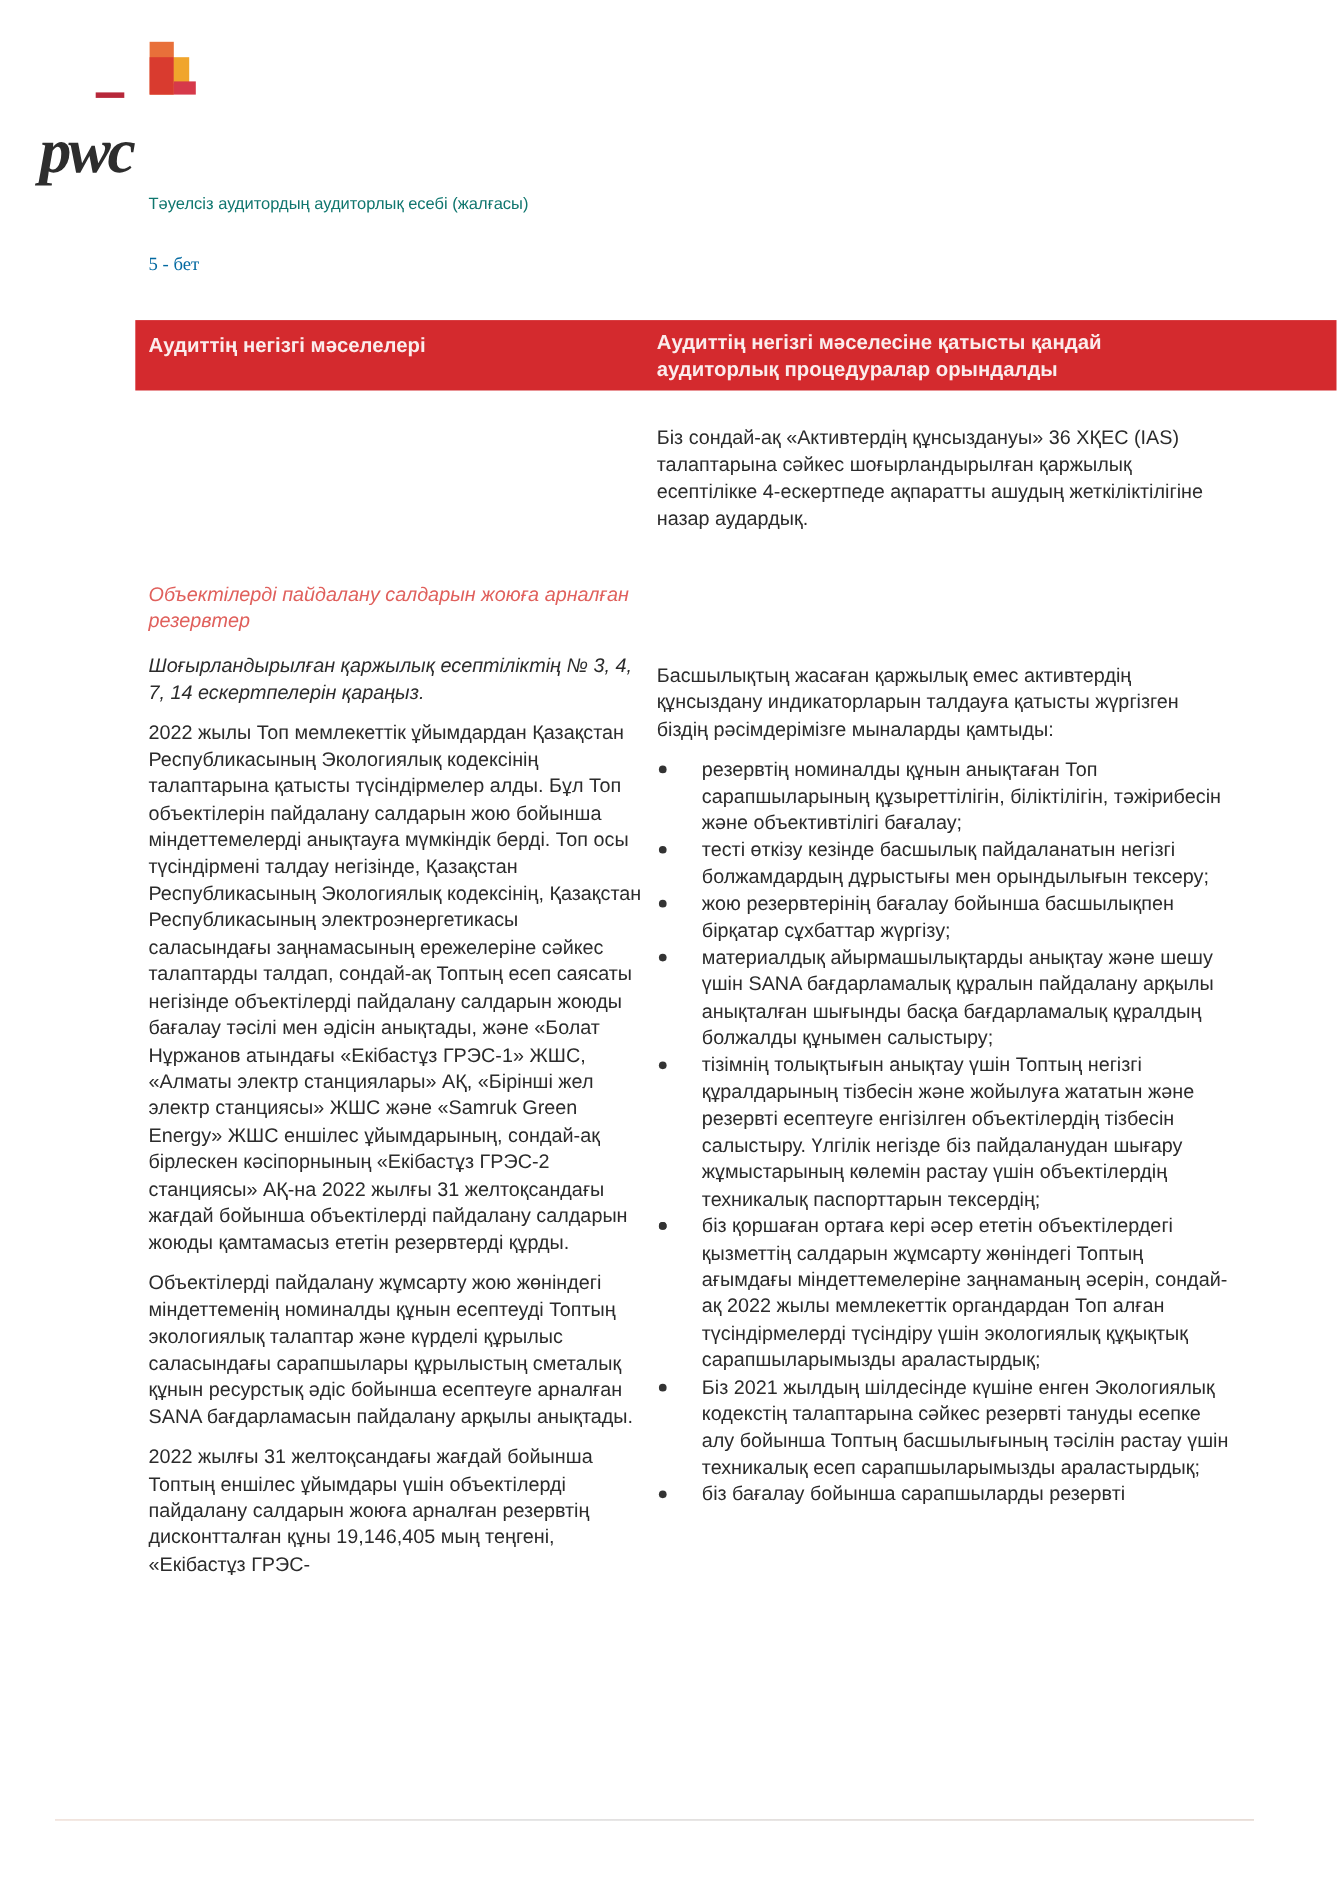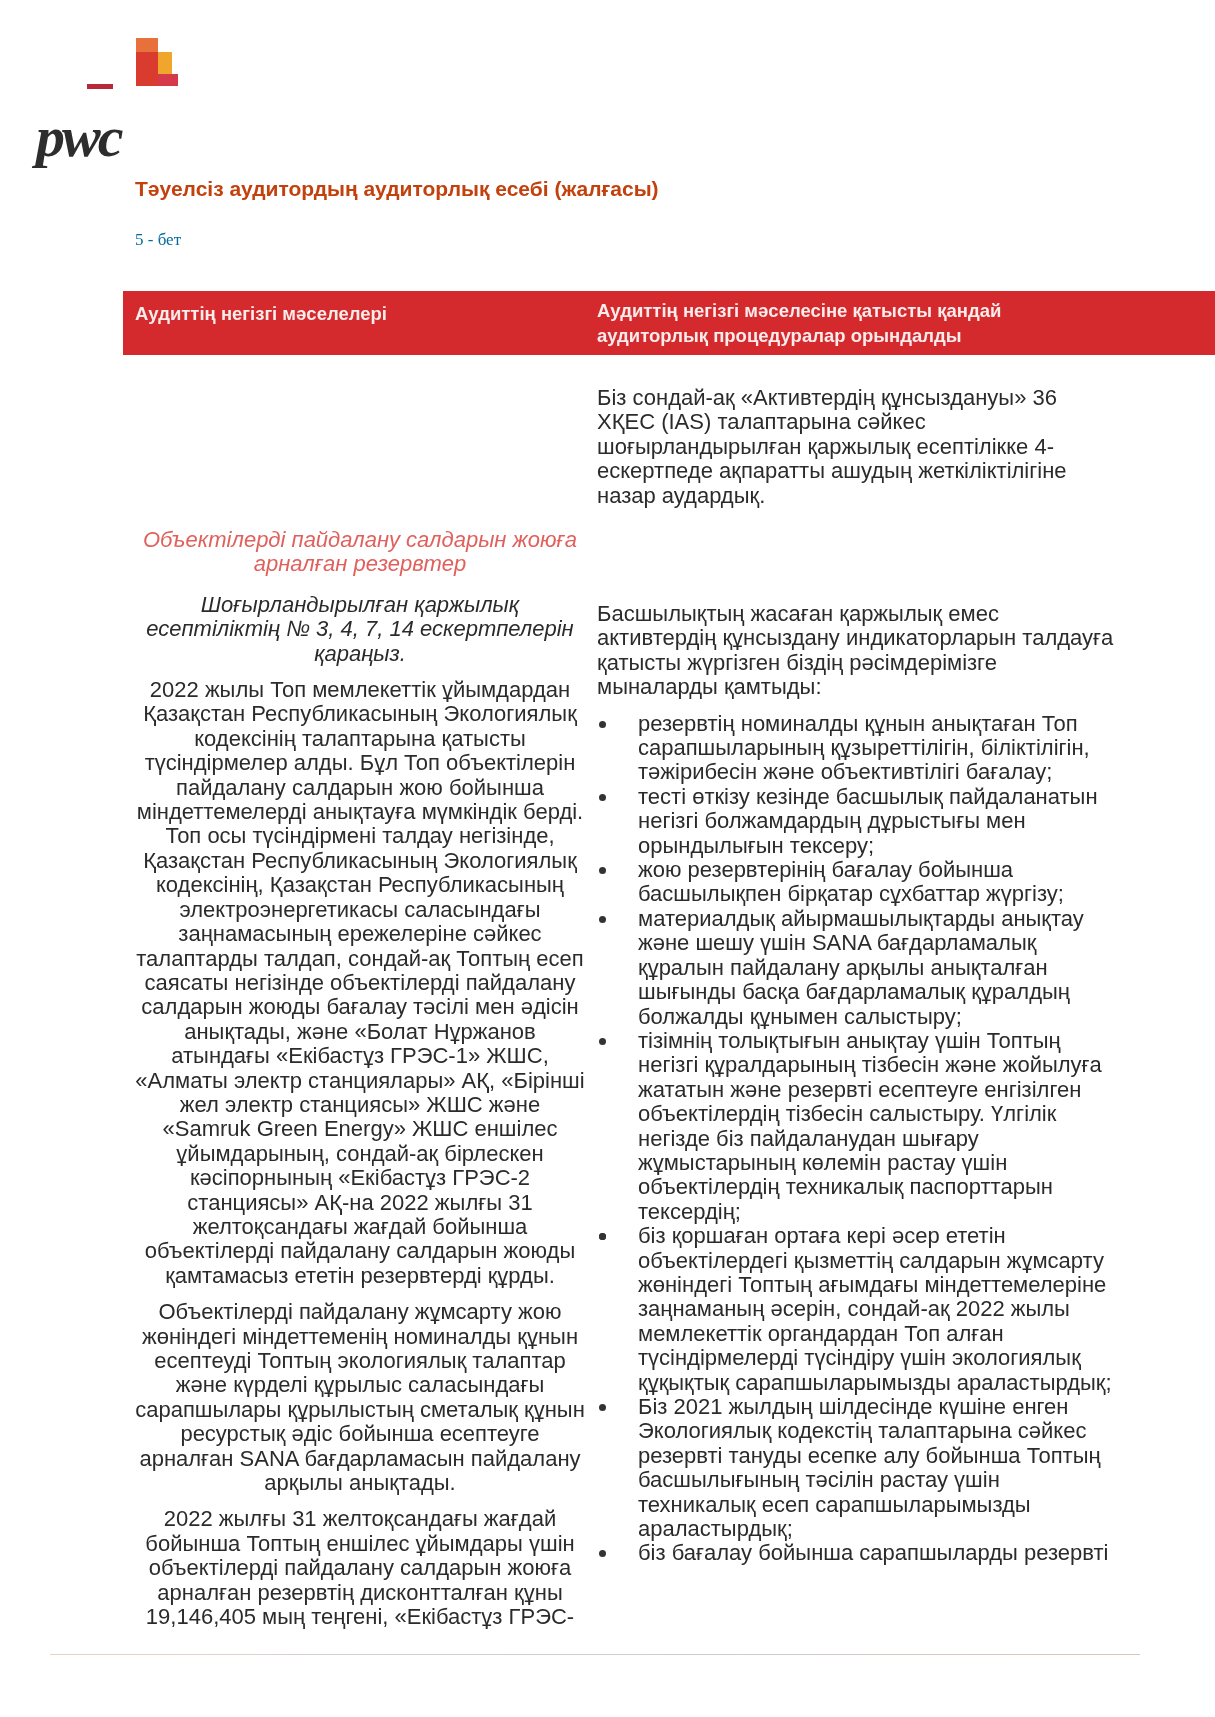--- a/index.html
+++ b/index.html
@@ -9,36 +9,36 @@
     }
     .logo { position: absolute; left: 36px; top: 38px; width: 160px; height: 125px; }
     .logo .blk { position: absolute; }
     .logo .wordmark {
       position: absolute; left: 0; top: 70px;
       font-family: "Liberation Serif", serif; font-weight: bold; font-style: italic;
       font-size: 58px; color: #2d2d2d; letter-spacing: -3px; line-height: 1;
     }
     .doc-title {
       position: absolute; left: 135px; top: 177px;
-      font-size: 21px; font-weight: bold; color: #c2410c;
+      font-size: 15px; font-weight: normal; color: #0f766e;
     }
     .page-no {
       position: absolute; left: 135px; top: 230px;
       font-family: "Liberation Serif", serif; font-size: 17px; color: #0369a1;
     }
     .band {
       position: absolute; left: 123px; top: 291px; width: 1149px; height: 64px;
       background: #d42a2e;
     }
     .band .h {
       position: absolute; color: #fbecec; font-weight: bold; font-size: 18.5px; line-height: 25px;
     }
     .band .h1 { left: 12px; top: 10px; }
     .band .h2 { left: 474px; top: 7px; width: 520px; }
-    .col { position: absolute; font-size: 22px; line-height: 24.4px; color: #2b2b2b; }
+    .col { position: absolute; font-size: 18px; line-height: 24.4px; color: #2b2b2b; }
     .left { left: 135px; width: 450px; }
     .right { left: 597px; width: 520px; }
     p { margin: 0; }
     .red-italic { color: #e0605c; font-style: italic; }
     .italic { font-style: italic; }
     ul.bullets { list-style: none; margin: 0; padding: 0; }
     ul.bullets li { position: relative; padding-left: 41px; }
     ul.bullets li .dot {
       position: absolute; left: 2px; top: 9px; width: 7px; height: 7px;
       border-radius: 50%; background: #333;
@@ -65,21 +65,21 @@
 
 <div class="band">
   <div class="h h1">Аудиттің негізгі мәселелері</div>
   <div class="h h2">Аудиттің негізгі мәселесіне қатысты қандай аудиторлық процедуралар орындалды</div>
 </div>
 
 <div class="col right" style="top:386px;">
   <p>Біз сондай-ақ «Активтердің құнсыздануы» 36 ХҚЕС (IAS) талаптарына сәйкес шоғырландырылған қаржылық есептілікке 4-ескертпеде ақпаратты ашудың жеткіліктілігіне назар аудардық.</p>
 </div>
 
-<div class="col left" style="top:528px;text-align:center;">
+<div class="col left" style="top:528px;">
   <p class="red-italic" style="margin-bottom:16px;">Объектілерді пайдалану салдарын жоюға арналған резервтер</p>
   <p class="italic" style="margin-bottom:12px;">Шоғырландырылған қаржылық есептіліктің № 3, 4, 7, 14 ескертпелерін қараңыз.</p>
   <p style="margin-bottom:12px;">2022 жылы Топ мемлекеттік ұйымдардан Қазақстан Республикасының Экологиялық кодексінің талаптарына қатысты түсіндірмелер алды. Бұл Топ объектілерін пайдалану салдарын жою бойынша міндеттемелерді анықтауға мүмкіндік берді. Топ осы түсіндірмені талдау негізінде, Қазақстан Республикасының Экологиялық кодексінің, Қазақстан Республикасының электроэнергетикасы саласындағы заңнамасының ережелеріне сәйкес талаптарды талдап, сондай-ақ Топтың есеп саясаты негізінде объектілерді пайдалану салдарын жоюды бағалау тәсілі мен әдісін анықтады, және «Болат Нұржанов атындағы «Екібастұз ГРЭС-1» ЖШС, «Алматы электр станциялары» АҚ, «Бірінші жел электр станциясы» ЖШС және «Samruk Green Energy» ЖШС еншілес ұйымдарының, сондай-ақ бірлескен кәсіпорнының «Екібастұз ГРЭС-2 станциясы» АҚ-на 2022 жылғы 31 желтоқсандағы жағдай бойынша объектілерді пайдалану салдарын жоюды қамтамасыз ететін резервтерді құрды.</p>
   <p style="margin-bottom:12px;">Объектілерді пайдалану жұмсарту жою жөніндегі міндеттеменің номиналды құнын есептеуді Топтың экологиялық талаптар және күрделі құрылыс саласындағы сарапшылары құрылыстың сметалық құнын ресурстық әдіс бойынша есептеуге арналған SANA бағдарламасын пайдалану арқылы анықтады.</p>
   <p>2022 жылғы 31 желтоқсандағы жағдай бойынша Топтың еншілес ұйымдары үшін объектілерді пайдалану салдарын жоюға арналған резервтің дисконтталған құны 19,146,405 мың теңгені, «Екібастұз ГРЭС-</p>
 </div>
 
 <div class="col right" style="top:602px;">
   <p style="margin-bottom:12px;">Басшылықтың жасаған қаржылық емес активтердің құнсыздану индикаторларын талдауға қатысты жүргізген біздің рәсімдерімізге мыналарды қамтыды:</p>
   <ul class="bullets">

